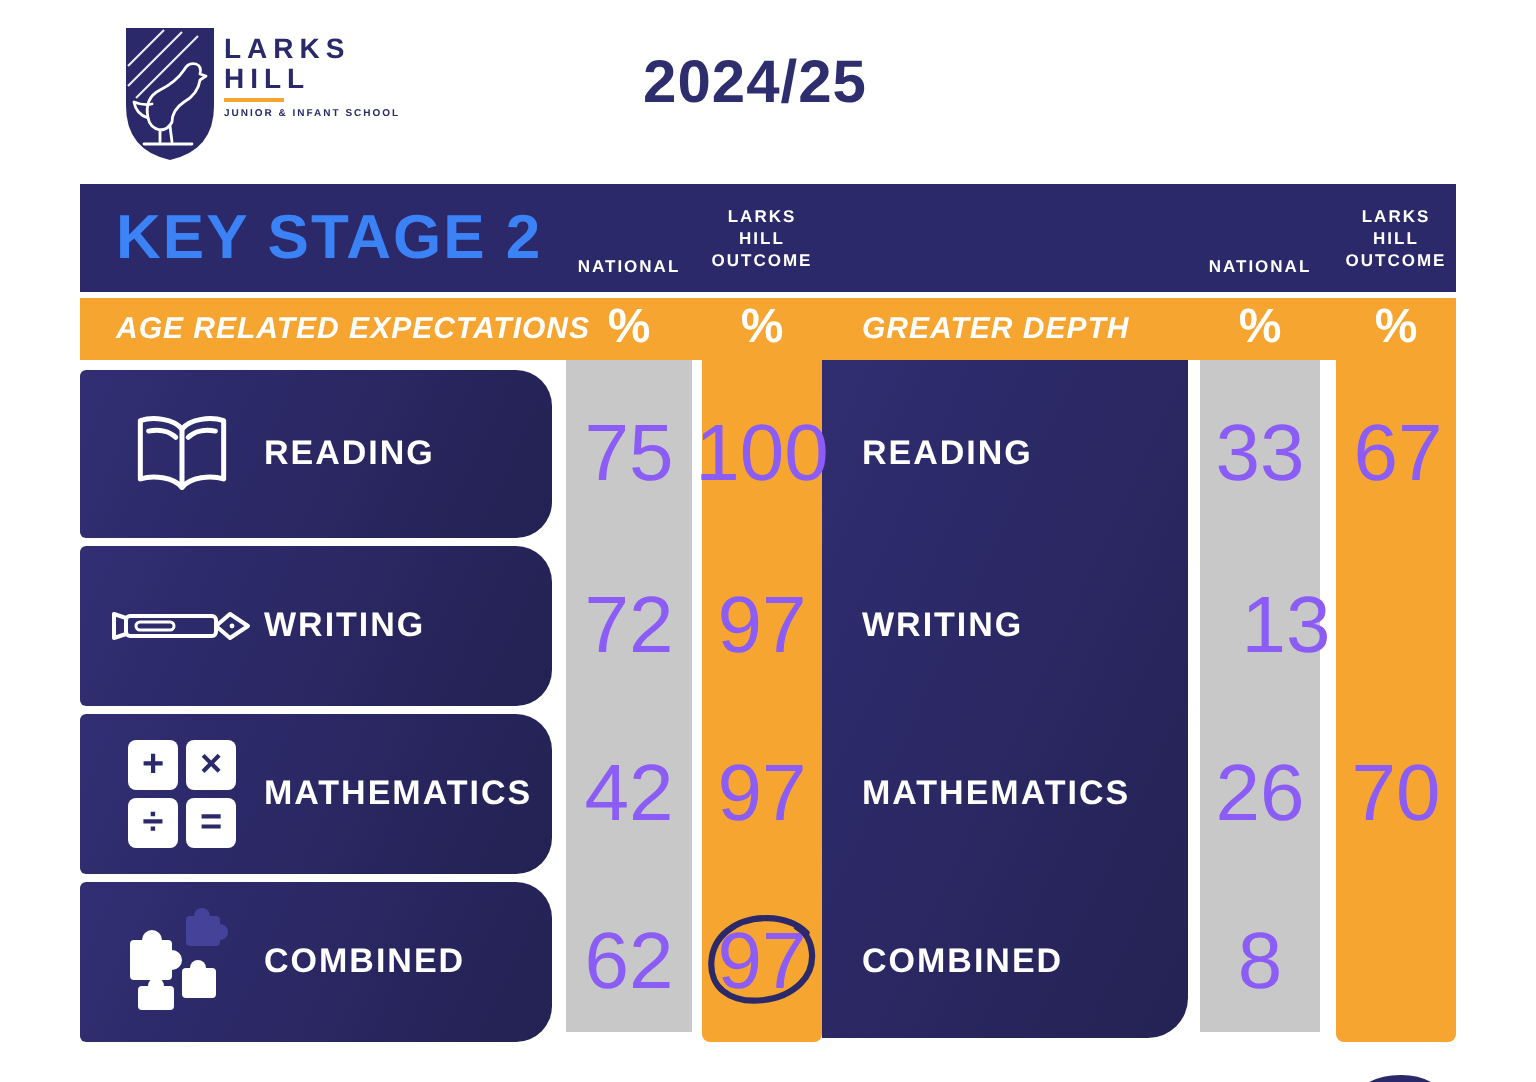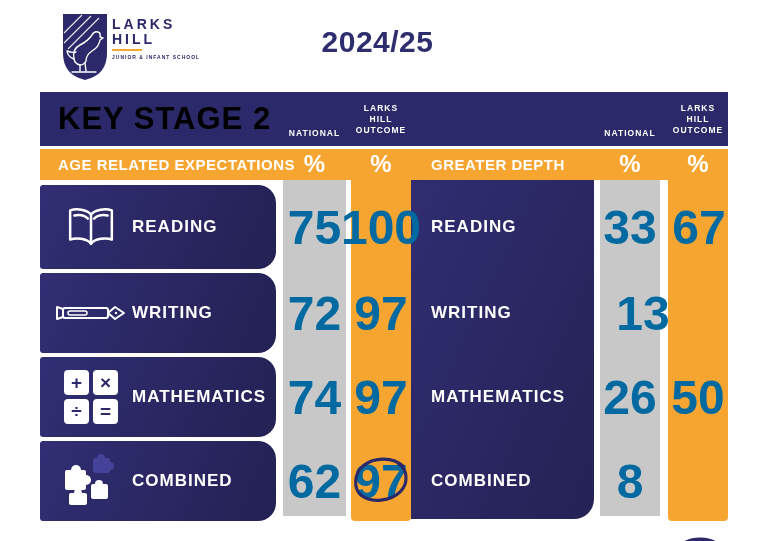--- a/index.html
+++ b/index.html
@@ -17,50 +17,50 @@
 
   
   .year { position:absolute; left:0; top:25px; width:755px; text-align:center;
           color:#2e2d6e; font-size:30px; font-weight:bold; letter-spacing:0.5px; }
 
   
   .table { position:absolute; left:40px; top:92px; width:688px; height:429px; }
 
   .hdr { position:absolute; left:0; top:0; width:688px; height:54px; background:#2b2969; }
   .hdr-title { position:absolute; left:18px; top:0; height:54px; display:flex; align-items:center;
-               color:#000000; font-size:31px; font-weight:bold; letter-spacing:1px; }
+               color:#3b82f6; font-size:31px; font-weight:bold; letter-spacing:1px; }
   .colhead-nat { position:absolute; top:36px; color:#fff; font-size:8.5px; font-weight:bold;
                  letter-spacing:1px; text-align:center; }
   .colhead-out { position:absolute; top:11px; color:#fff; font-size:8.5px; font-weight:bold;
                  letter-spacing:1px; text-align:center; line-height:11px; }
 
   .band { position:absolute; left:0; top:57px; width:688px; height:31px; background:#f6a630; }
   .band-title { position:absolute; top:57px; height:31px; display:flex; align-items:center;
-                color:#fff; font-size:15px; font-weight:bold; letter-spacing:0.5px; }
+                color:#fff; font-size:15px; font-weight:bold; letter-spacing:0.5px;font-style:italic; }
   .pct { position:absolute; top:55px; height:33px; display:flex; align-items:center; justify-content:center;
          color:#fff; font-size:24px; font-weight:bold; }
 
   .col-gray   { position:absolute; top:88px; height:336px; background:#c8c8c8; }
   .col-orange { position:absolute; top:88px; height:341px; background:#f6a630; border-radius:0 0 4px 4px; }
   .right-block{ position:absolute; left:371px; top:88px; width:183px; height:339px;
                 background:linear-gradient(115deg,#302d72 0%,#252254 100%);
                 border-radius:0 0 20px 0; }
 
   .lblock { position:absolute; left:0; width:236px;
             background:linear-gradient(115deg,#312e74 0%,#242153 100%);
             border-radius:3px 18px 18px 3px;
             display:flex; align-items:center; color:#fff; }
   .icon-box { width:82px; margin-left:10px; display:flex; align-items:center; justify-content:center; }
   .subject  { font-size:17px; font-weight:bold; letter-spacing:1px; }
 
   .rsub { position:absolute; left:20px; display:flex; align-items:center;
           color:#fff; font-size:17px; font-weight:bold; letter-spacing:1px; }
 
   .val { position:absolute; display:flex; align-items:center; justify-content:center;
-         color:#0369a1; font-size:48px; font-weight:bold; }
+         color:#8b5cf6; font-size:40px; font-weight:normal; }
 
   .circled { position:relative; display:flex; align-items:center; justify-content:center; }
   .ring { position:absolute; left:50%; top:50%; transform:translate(-50%,-50%);
           width:62px; height:54px; overflow:visible; }
 
   
   .mathgrid { display:grid; grid-template-columns:25px 25px; grid-template-rows:25px 25px; gap:4px; }
   .mathgrid span { background:#fff; color:#2b2969; border-radius:4px; display:flex;
                    align-items:center; justify-content:center; font-size:19px; font-weight:bold; }
 </style>
@@ -184,40 +184,40 @@
             <rect x="10" y="39" width="18" height="12" rx="2"></rect>
             <circle cx="19" cy="39" r="4"></circle>
           </g>
         </svg>
       </div>
       <div class="subject">COMBINED</div>
     </div>
 
     <div class="val" style="left:243px;width:63px;top:93px;height:84px;">75</div>
     <div class="val" style="left:243px;width:63px;top:181px;height:80px;">72</div>
-    <div class="val" style="left:243px;width:63px;top:265px;height:80px;">74</div>
+    <div class="val" style="left:243px;width:63px;top:265px;height:80px;">42</div>
     <div class="val" style="left:243px;width:63px;top:349px;height:80px;">62</div>
 
     <div class="val" style="left:311px;width:60px;top:93px;height:84px;">100</div>
     <div class="val" style="left:311px;width:60px;top:181px;height:80px;">97</div>
     <div class="val" style="left:311px;width:60px;top:265px;height:80px;">97</div>
     <div class="val circled" style="left:311px;width:60px;top:349px;height:80px;">
       <svg class="ring" viewBox="0 0 64 54">
         <path d="M50 9 C59 14 61 29 52 38 C42 48 22 50 12 42 C3 35 4 19 14 11 C25 2 45 2 55 12" fill="none" stroke="#2b2969" stroke-width="3.2" stroke-linecap="round"></path>
       </svg>
       <span>97</span>
     </div>
 
     <div class="val" style="left:560px;width:60px;top:93px;height:84px;">33</div>
     <div class="val" style="left:560px;width:60px;top:181px;height:80px;padding-left:26px;">13</div>
     <div class="val" style="left:560px;width:60px;top:265px;height:80px;">26</div>
     <div class="val" style="left:560px;width:60px;top:349px;height:80px;">8</div>
 
     <div class="val" style="left:628px;width:62px;top:93px;height:84px;">67</div>
-    <div class="val" style="left:628px;width:60px;top:265px;height:80px;">50</div>
+    <div class="val" style="left:628px;width:60px;top:265px;height:80px;">70</div>
     <div class="val circled" style="left:628px;width:60px;top:349px;height:80px;">
       <svg class="ring" viewBox="0 0 64 54">
         <path d="M50 9 C59 14 61 29 52 38 C42 48 22 50 12 42 C3 35 4 19 14 11 C25 2 45 2 55 12" fill="none" stroke="#2b2969" stroke-width="3.2" stroke-linecap="round"></path>
         <path d="M12 12 C24 3 42 3 52 11" fill="none" stroke="#2b2969" stroke-width="2.6" stroke-linecap="round"></path>
       </svg>
       <span>53</span>
     </div>
 
   </div>
 </div>

